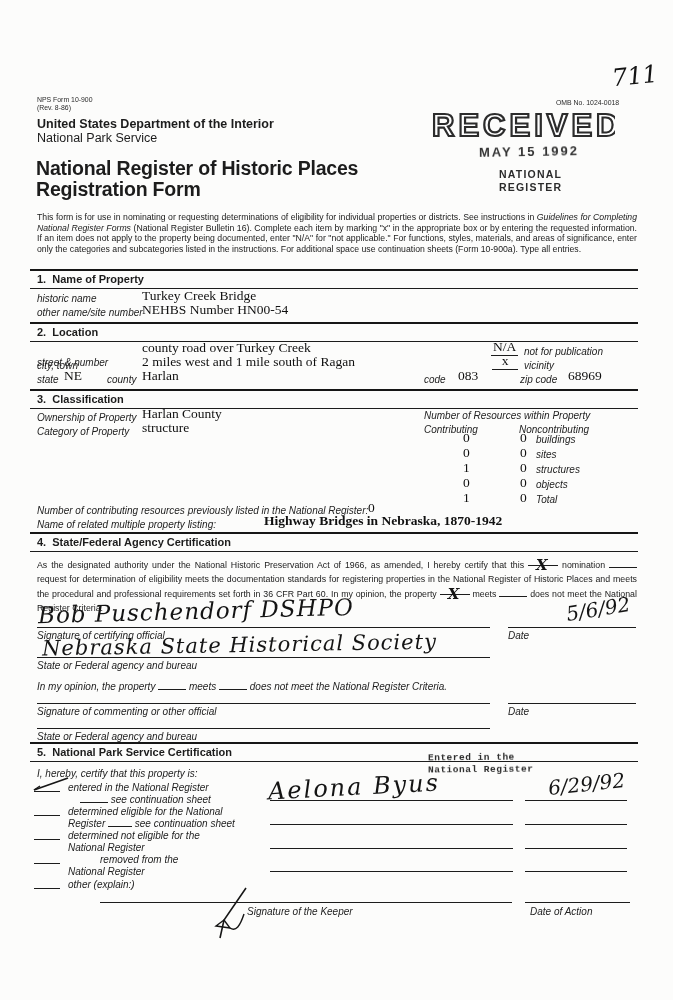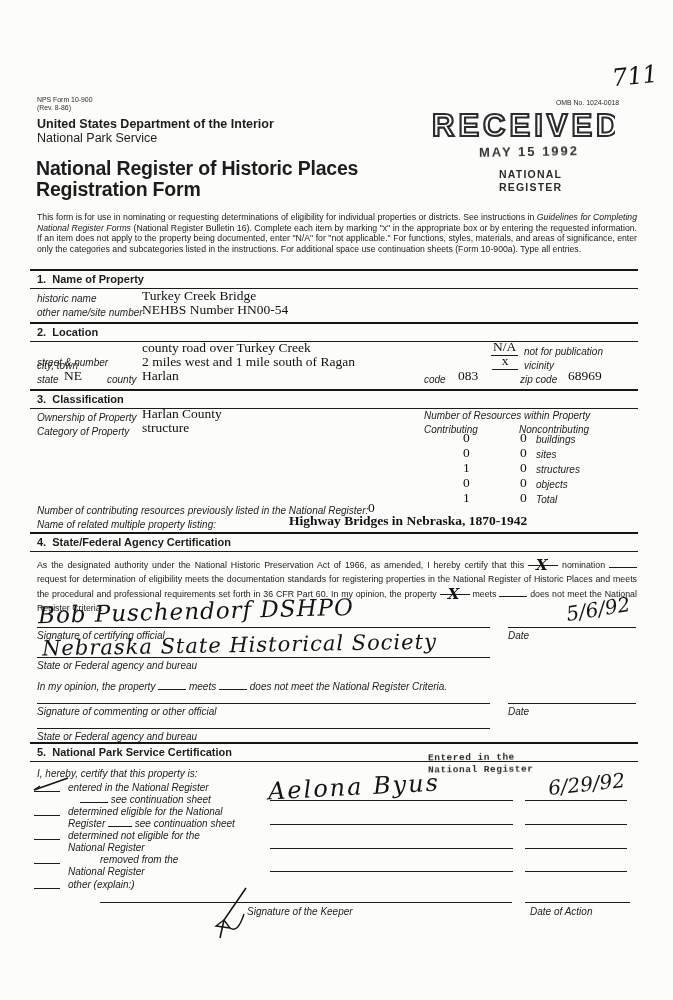--- a/index.html
+++ b/index.html
@@ -10,21 +10,21 @@
   .lbl{font-size:10px;color:#222;font-style:italic;}
   .dept{font-size:12.5px;font-weight:bold;}
   .svc{font-size:12.5px;}
   .bigtitle{font-size:19.5px;font-weight:bold;letter-spacing:-0.2px;}
   .para{font-size:8.7px;line-height:10.6px;text-align:justify;color:#202020;}
   .para4{font-size:8.8px;line-height:13.5px;text-align:justify;color:#202020;}
   .sechead{font-size:11px;font-weight:bold;white-space:pre;}
   .rule{height:0;border-top:2px solid #161616;}
   .thinrule{height:0;border-top:1.5px solid #1c1c1c;}
   .typed{font-family:"Liberation Serif","DejaVu Serif",serif;font-size:13.5px;color:#101010;white-space:nowrap;}
-  .typedb{font-weight:600;margin-left:25px;}
+  .typedb{font-weight:600;}
   .hw{font-family:"DejaVu Serif",serif;font-style:italic;color:#141414;white-space:nowrap;}
   .blank{display:inline-block;border-bottom:1.3px solid #1c1c1c;height:8px;vertical-align:baseline;}
   .w24{width:24px;} .w28{width:28px;} .w30{width:30px;}
   .hwx{position:relative;top:2px;left:8px;font-family:"DejaVu Serif",serif;font-style:italic;
        font-weight:bold;font-size:15px;color:#151515;}
   .stampline{font-family:"Liberation Mono","DejaVu Sans Mono",monospace;font-weight:bold;font-size:9.5px;
        letter-spacing:.5px;color:#2d2d2d;filter:blur(.3px);transform:rotate(-.5deg);white-space:nowrap;}
   .rstamp-date{font-weight:bold;font-size:13px;letter-spacing:2px;color:#333;filter:blur(.3px);white-space:nowrap;}
   .rstamp-nr{font-weight:bold;font-size:10.5px;letter-spacing:1.2px;color:#2b2b2b;filter:blur(.35px);line-height:12.5px;}
   .nowrap{white-space:nowrap;}

